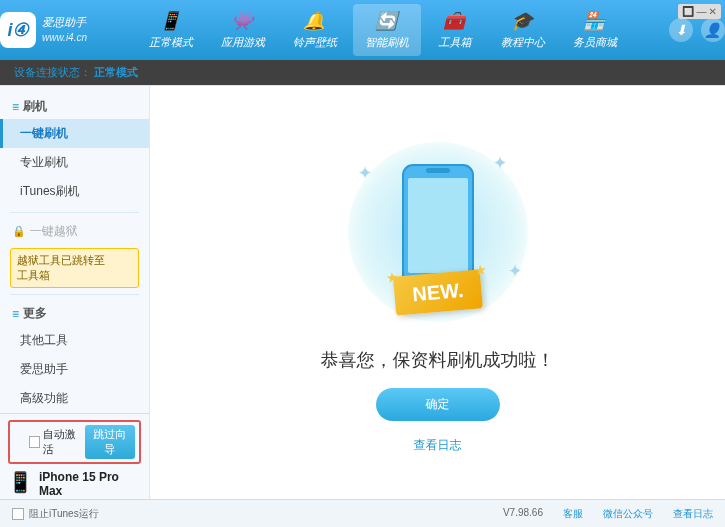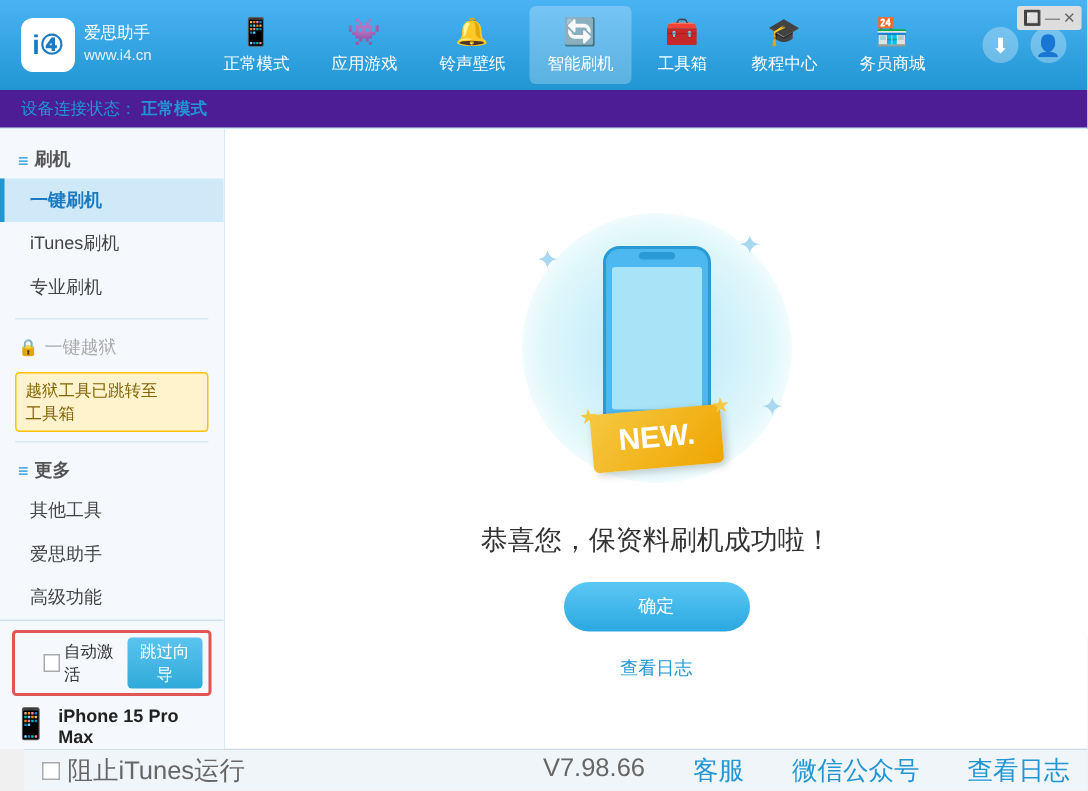--- a/index.html
+++ b/index.html
@@ -1,34 +1,34 @@
 <!DOCTYPE html>
 <html><head>
   <meta charset="utf-8">
   <style>
     * { margin: 0; padding: 0; box-sizing: border-box; }
     body { width: 725px; height: 527px; font-family: 'Microsoft YaHei', Arial, sans-serif; overflow: hidden; background: #f0f0f0; font-size: 12px; }
 
     
-    .header { background: linear-gradient(180deg, #4ab3f4 0%, #2196d3 100%); height: 60px; display: flex; align-items: center; padding: 0 14px; }
+    .header { background: linear-gradient(180deg, #4ab3f4 0%, #2196d3 100%); height: 60px; display: flex; align-items: center; padding: 0 0; font-style: italic; }
     .logo { display: flex; align-items: center; margin-right: 20px; }
     .logo-icon { width: 36px; height: 36px; background: white; border-radius: 8px; display: flex; align-items: center; justify-content: center; font-size: 16px; font-weight: bold; color: #2196d3; margin-right: 6px; }
     .logo-text { color: white; font-size: 11px; line-height: 1.4; }
     .nav-tabs { display: flex; flex: 1; justify-content: center; gap: 4px; }
     .nav-tab { display: flex; flex-direction: column; align-items: center; padding: 6px 12px; border-radius: 4px; cursor: pointer; color: white; font-size: 11px; gap: 3px; min-width: 60px; }
     .nav-tab.active { background: rgba(255,255,255,0.25); }
     .nav-tab-icon { font-size: 18px; }
     .header-right { display: flex; align-items: center; gap: 8px; margin-left: 10px; }
     .header-btn { width: 24px; height: 24px; border-radius: 50%; background: rgba(255,255,255,0.3); display: flex; align-items: center; justify-content: center; color: white; font-size: 14px; cursor: pointer; }
 
     
     .window-controls { position: absolute; top: 4px; right: 4px; display: flex; gap: 2px; }
 
     
-    .breadcrumb { background: #4c1d95; padding: 5px 14px; font-size: 11px; color: #666; border-bottom: 1px solid #d0e8f5; }
+    .breadcrumb { background: #404040; padding: 5px 14px; font-size: 11px; color: #666; border-bottom: 1px solid #d0e8f5; }
     .breadcrumb span { color: #2196d3; }
 
     
     .main { display: flex; height: calc(527px - 60px - 26px - 28px); }
 
     
     .sidebar { width: 150px; background: #f5f9fd; border-right: 1px solid #d8eaf6; padding: 8px 0; overflow-y: auto; flex-shrink: 0; }
     .sidebar-section-title { display: flex; align-items: center; padding: 4px 12px; font-size: 12px; color: #555; font-weight: bold; gap: 4px; }
     .sidebar-item { padding: 6px 16px 6px 20px; font-size: 12px; color: #444; cursor: pointer; }
     .sidebar-item.active { background: #d0e9f8; color: #1a7bc4; border-left: 3px solid #2196d3; padding-left: 17px; font-weight: bold; }
@@ -42,24 +42,24 @@
     .auto-row { display: flex; align-items: center; gap: 4px; margin-bottom: 6px; padding: 3px 4px; border: 2px solid #e05555; border-radius: 3px; }
     .checkbox-label { display: flex; align-items: center; gap: 3px; font-size: 11px; color: #333; cursor: pointer; padding-left: 15px; }
     .checkbox { width: 12px; height: 12px; border: 1px solid #aaa; background: white; display: inline-block; }
     .auto-guide-btn { background: linear-gradient(180deg, #5bc4f0, #2faad8); color: white; border: none; border-radius: 3px; padding: 2px 6px; font-size: 11px; cursor: pointer; }
     .device-info { display: flex; align-items: flex-start; gap: 6px; }
     .device-phone-icon { font-size: 20px; color: #2196d3; }
     .device-details { font-size: 11px; color: #333; }
     .device-name { font-weight: bold; color: #222; font-size: 12px; }
 
     
-    .footer { height: 28px; background: #f0f5fa; border-top: 1px solid #d0dce8; display: flex; align-items: center; padding: 0 12px; font-size: 17px; color: #666; gap: 20px; margin-left: 16px; }
+    .footer { height: 28px; background: #f0f5fa; border-top: 1px solid #d0dce8; display: flex; align-items: center; padding: 0 12px; font-size: 10px; color: #666; gap: 20px; }
     .footer-left { display: flex; align-items: center; gap: 5px; flex: 1; }
     .footer-check { width: 12px; height: 12px; border: 1px solid #aaa; background: white; display: inline-block; }
-    .footer-center { display: flex; gap: 32px; text-align: center; }
+    .footer-center { display: flex; gap: 20px; text-align: center; }
     .footer-link { color: #2196d3; cursor: pointer; }
 
     
     .content { flex: 1; background: white; display: flex; flex-direction: column; align-items: center; justify-content: center; gap: 16px; padding: 20px; }
 
     
     .phone-illustration { position: relative; width: 200px; height: 200px; display: flex; align-items: center; justify-content: center; }
     .phone-glow { width: 180px; height: 180px; background: radial-gradient(circle, #b3e5fc 0%, #e0f7fa 60%, transparent 80%); border-radius: 50%; position: absolute; }
     .phone-body { position: relative; z-index: 2; }
     .phone-svg { width: 80px; height: 140px; }
@@ -147,24 +147,24 @@
     <div class="sidebar">
       <div class="sidebar-section-title">
         <span style="color:#2196d3;">≡</span>
         <span>刷机</span>
       </div>
 
       <div class="sidebar-item active">
         <span>一键刷机</span>
       </div>
       <div class="sidebar-item">
+        <span>专业刷机</span>
+      </div>
+      <div class="sidebar-item">
         <span>iTunes刷机</span>
-      </div>
-      <div class="sidebar-item">
-        <span>专业刷机</span>
       </div>
 
       <div class="sidebar-divider"></div>
 
       <div class="sidebar-disabled">
         <span class="sidebar-disabled-icon">🔒</span>
         <span>一键越狱</span>
       </div>
 
       <div class="sidebar-notice">

